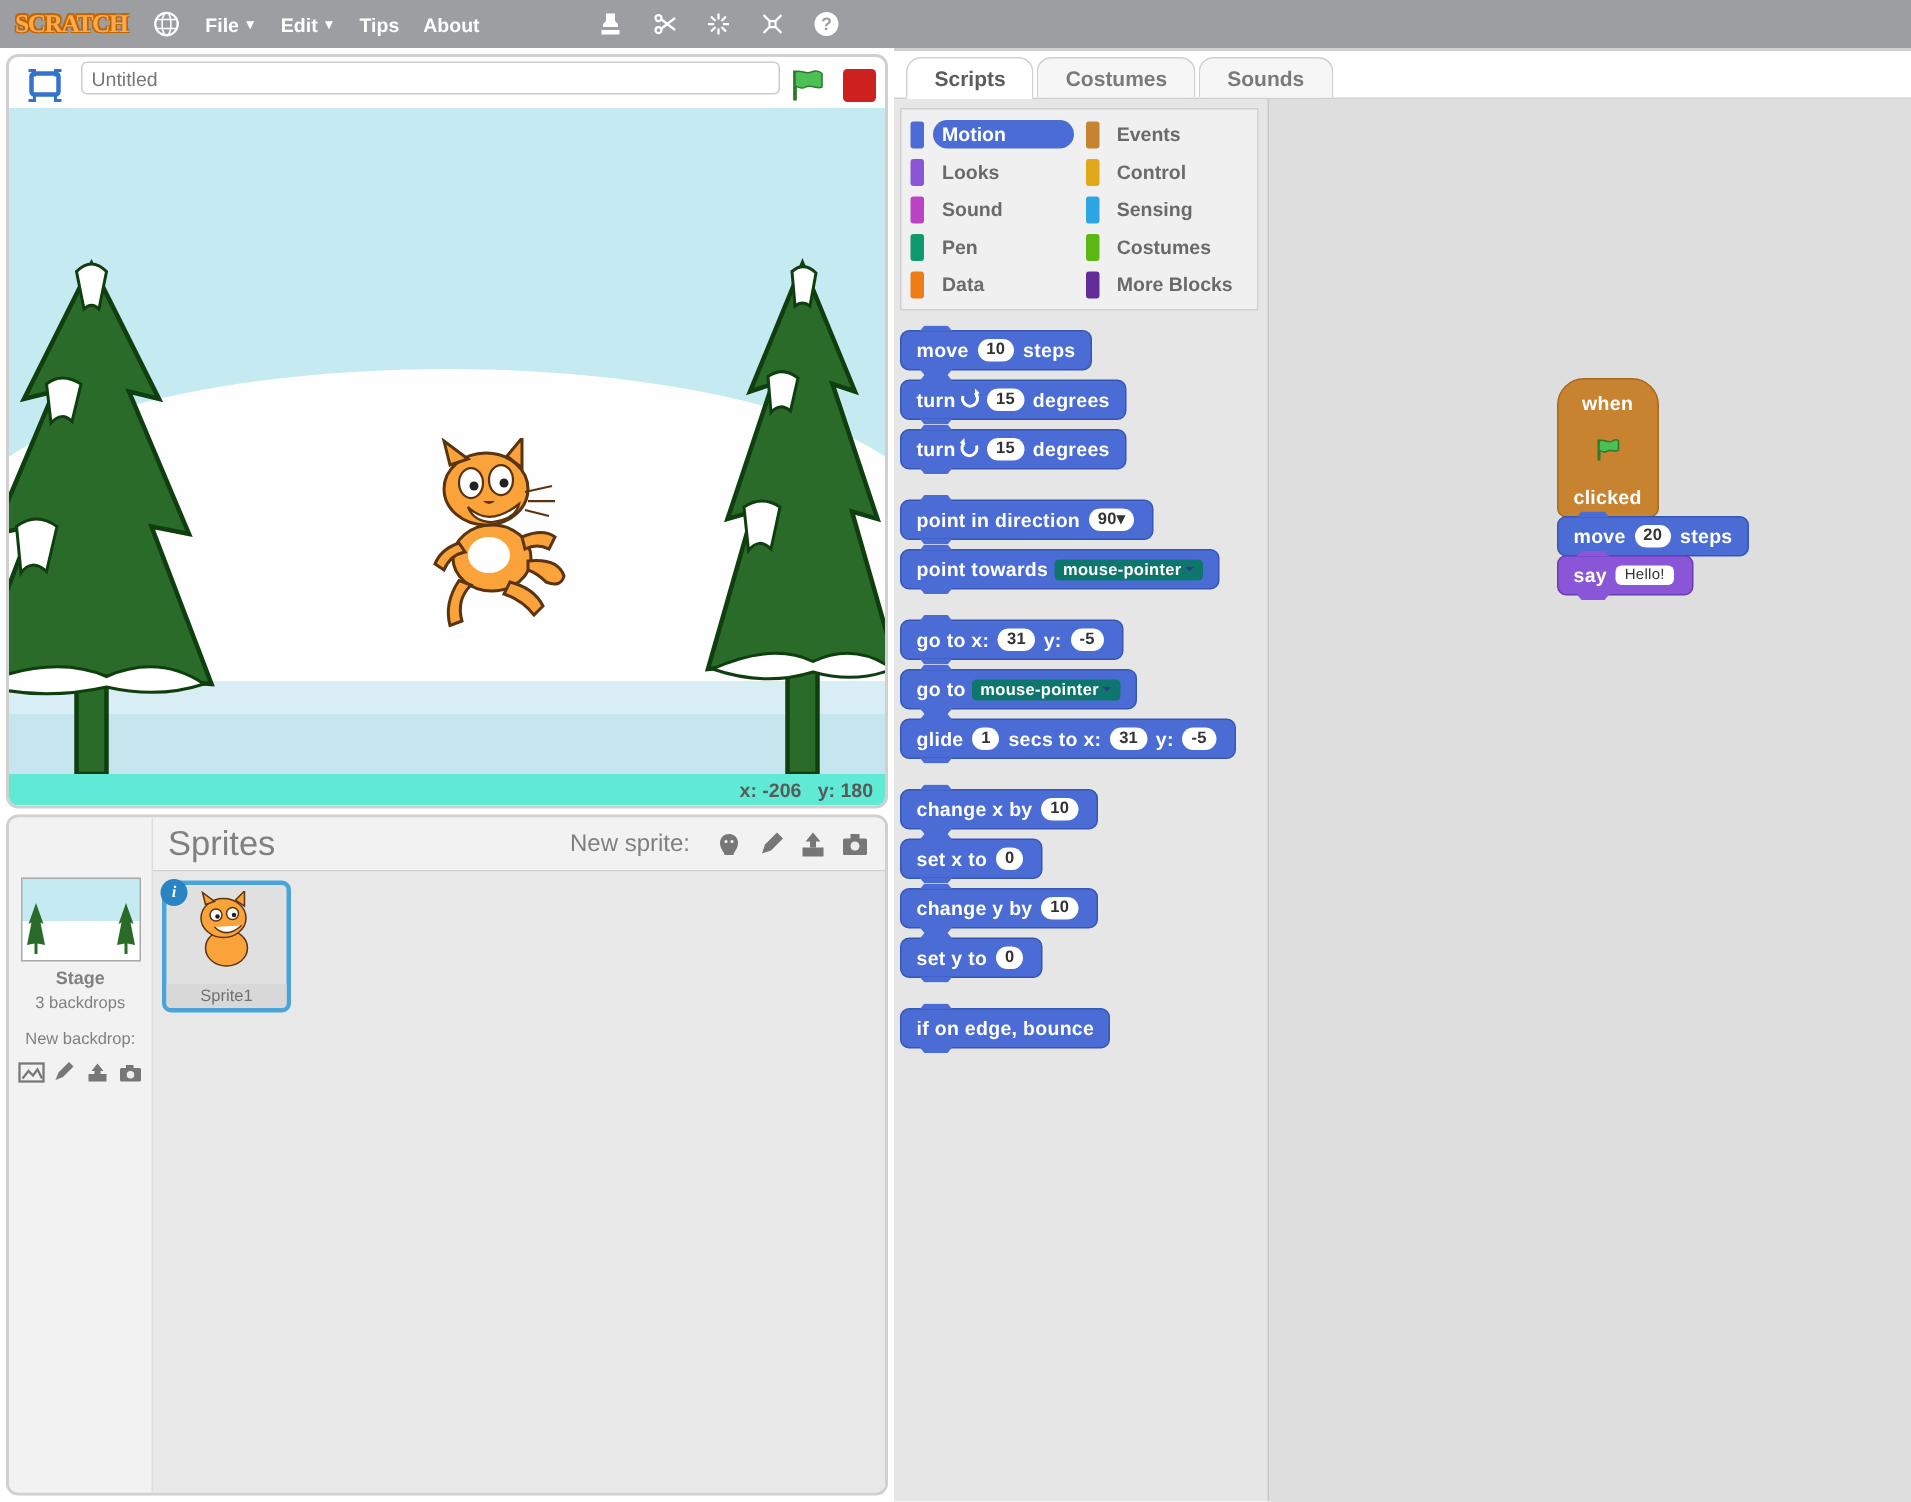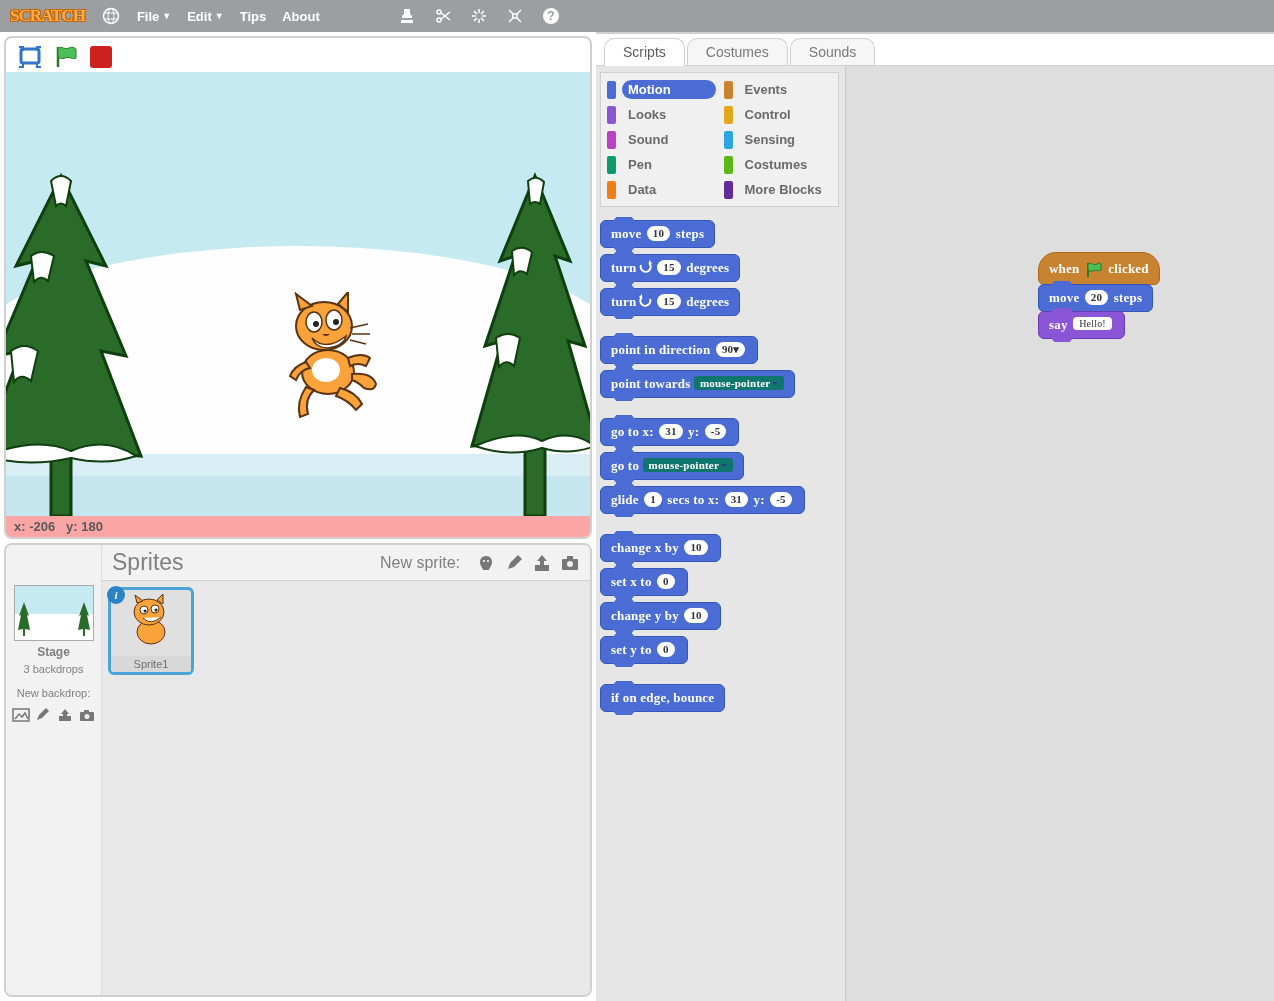--- a/index.html
+++ b/index.html
@@ -30,21 +30,21 @@
 .snow-band2 { position: absolute; bottom: 0; width: 100%; height: 40px; background: #c5e6ee; }
 .snow-curve { position: absolute; bottom: 170px; width: 110%; left: -5%; height: 100px; background: #fefefe; border-radius: 50% 50% 0 0 / 100% 100% 0 0; }
 
 .tree { position: absolute; }
 .tree svg { display: block; }
 .tree-left { left: -30px; bottom: -10px; }
 .tree-right { right: -10px; bottom: -10px; }
 
 .cat { position: absolute; left: 270px; top: 220px; width: 110px; height: 130px; }
 
-.coords { padding: 3px 8px; font-size: 13px; font-weight: bold; color: #5a5a5a; background: #fca5a5; }
+.coords { text-align: right; padding: 3px 8px; font-size: 13px; font-weight: bold; color: #5a5a5a; background: #5eead4; }
 
 
 .sprites-panel { flex: 1; border: 2px solid #d0d0d0; border-radius: 8px; margin: 0 4px 4px 4px; display: flex; background: #fff; overflow: hidden; }
 .stage-thumb-col { width: 96px; background: #f2f2f2; border-right: 1px solid #ddd; padding: 40px 4px 4px 4px; display: flex; flex-direction: column; align-items: center; gap: 4px; }
 .stage-thumb { width: 80px; height: 56px; background: #c5eaf2; position: relative; border: 1px solid #aaa; cursor: pointer; overflow: hidden; }
 .stage-thumb .mini-snow { position: absolute; bottom: 0; width: 100%; height: 26px; background: #fff; }
 .stage-thumb .mini-tree { position: absolute; bottom: 2px; width: 14px; height: 38px; }
 .stage-label { font-size: 12px; color: #808080; font-weight: bold; }
 .stage-sub { font-size: 11px; color: #808080; }
 .nb-label { font-size: 11px; color: #808080; margin-top: 8px; }
@@ -60,43 +60,43 @@
 .ns-icon { width: 20px; height: 20px; cursor: pointer; }
 .sprites-list { flex: 1; background: #e8e8e8; padding: 6px; display: flex; gap: 6px; align-items: flex-start; }
 .sprite-thumb { width: 86px; border: 3px solid #4aa4d8; border-radius: 6px; background: #e0e0e0; position: relative; cursor: pointer; }
 .sprite-thumb-img { width: 100%; height: 66px; display: flex; align-items: center; justify-content: center; }
 .sprite-thumb-label { text-align: center; font-size: 11px; color: #707070; padding: 2px; background: #d8d8d8; border-radius: 0 0 3px 3px; }
 .sprite-info { position: absolute; top: -4px; left: -4px; width: 18px; height: 18px; background: #2a84c4; color: #fff; border-radius: 50%; font-size: 11px; font-weight: bold; display: flex; align-items: center; justify-content: center; font-style: italic; font-family: Georgia, serif; }
 
 
 .right-pane { flex: 1; display: flex; flex-direction: column; border-top: 2px solid #d0d0d0; }
 .tabs { display: flex; height: 32px; background: #fff; padding: 4px 8px 0 8px; gap: 2px; border-bottom: 1px solid #d0d0d0; }
-.tab { padding: 5px 18px 4px; border: 1px solid #d0d0d0; border-bottom: none; border-radius: 10px 10px 0 0; font-size: 14px; color: #7a7a7a; background: #f6f6f6; font-weight: normal; cursor: pointer; }
+.tab { padding: 5px 18px 4px; border: 1px solid #d0d0d0; border-bottom: none; border-radius: 10px 10px 0 0; font-size: 14px; color: #7a7a7a; background: #f6f6f6; font-weight: bold; cursor: pointer; }
 .tab.active { background: #fff; color: #5c5c5c; position: relative; }
 .tab.active::after { content: ''; position: absolute; bottom: -1px; left: 0; right: 0; height: 2px; background: #fff; }
 
 .scripts-area { flex: 1; display: flex; background: #e6e6e6; overflow: hidden; }
 
 
 .palette { width: 250px; background: #e6e6e6; border-right: 1px solid #c8c8c8; display: flex; flex-direction: column; overflow-y: auto; padding: 6px 6px 6px 4px; }
 .categories { display: flex; flex-wrap: wrap; background: #f0f0f0; padding: 4px 2px; margin-bottom: 10px; border: 1px solid #d0d0d0; }
 .cat-item { width: 50%; display: flex; align-items: flex-end; gap: 6px; padding: 3px 4px; cursor: pointer; font-size: 13px; }
 .cat-swatch { width: 9px; height: 18px; border-radius: 2px; }
 .cat-item.selected .cat-label-box { background: #4a6cd4; color: #fff; border-radius: 10px; }
 .cat-label-box { padding: 2px 10px 2px 6px; color: #6a6a6a; font-weight: bold; flex: 1; }
 
 
-.block { display: inline-flex; align-items: flex-start; color: #fff; font-weight: bold; font-size: 13px; padding: 5px 10px; border-radius: 6px; margin: 3px 0; position: relative; cursor: grab; letter-spacing: 0.2px; font-family: Liberation Serif, serif; }
+.block { display: inline-flex; align-items: center; color: #fff; font-weight: bold; font-size: 13px; padding: 5px 10px; border-radius: 6px; margin: 3px 0; position: relative; cursor: grab; letter-spacing: 0.2px; }
 .block .notch-top { position: absolute; top: -4px; left: 12px; width: 22px; height: 4px; background: inherit; clip-path: polygon(0 100%, 15% 0, 85% 0, 100% 100%); }
 .block .notch-bot { position: absolute; bottom: -4px; left: 12px; width: 22px; height: 4px; background: inherit; clip-path: polygon(0 0, 15% 100%, 85% 100%, 100% 0); }
 .block-motion { background: #4a6cd4; border: 1px solid #3556b5; }
 .block-events { background: #c88330; border: 1px solid #a86a1c; }
 .block-looks { background: #8a55d7; border: 1px solid #6b3bb3; }
 .block-reporter { border-radius: 14px !important; padding: 3px 12px !important; }
-.block-hat { border-radius: 18px 18px 6px 6px; padding-top: 8px; }
+.block-hat { border-radius: 18px 18px 6px 6px; padding-top: 8px; flex-direction: column; }
 
 .arg-num { background: #fff; color: #333; border-radius: 10px; padding: 0px 6px; font-size: 11px; font-weight: bold; min-width: 16px; text-align: center; display: inline-block; margin: 0 2px; line-height: 15px; }
 .arg-txt { background: #fff; color: #333; border-radius: 3px; padding: 1px 6px; font-size: 10px; font-weight: normal; display: inline-block; margin: 0 2px; border-radius: 4px; }
 .arg-dd { background: #0f766e; color: #fff; border-radius: 3px; padding: 1px 6px 1px 6px; font-size: 11px; display: inline-flex; align-items: center; gap: 2px; }
 .arg-dd::after { content: ''; border: 3px solid transparent; border-top-color: #2a3f85; margin-top: 3px; }
 .block svg { vertical-align: middle; margin: 0 2px; }
 
 .palette-group { display: flex; flex-direction: column; align-items: flex-start; gap: 0; margin-bottom: 14px; }
 .chk-row { display: flex; align-items: center; gap: 6px; margin: 3px 0; }
 .chk { width: 13px; height: 13px; border: 1px solid #888; background: #eee; }
@@ -168,20 +168,21 @@
 
   <div class="left-col">
     <div class="stage-area">
       <div class="stage-header">
         <span class="fullscreen-btn">
           <svg width="28" height="24" viewBox="0 0 28 24">
               <rect x="5" y="4" width="18" height="14" fill="none" stroke="#3373cc" stroke-width="3" rx="2"></rect>
               <path d="M3 2l4 0 0 4M25 2l-4 0 0 4M3 22l4 0 0-4M25 22l-4 0 0-4" stroke="#3373cc" stroke-width="2" fill="none"></path>
             </svg>
         </span>
+        <input class="project-title" value="Untitled" style="">
         <span class="green-flag">
           <svg width="26" height="26" viewBox="0 0 26 26">
               <path d="M4 3v20" stroke="#2a7a2a" stroke-width="2.5"></path>
               <path d="M4 4 C8 2 11 6 15 4 C19 2 22 5 22 5 L22 14 C19 16 15 12 11 14 C8 16 4 13 4 13 Z" fill="#4cbf56" stroke="#2a7a2a" stroke-width="1"></path>
             </svg>
         </span>
         <span class="stop-btn"></span>
       </div>
       <span class="version">v459.1</span>
 

